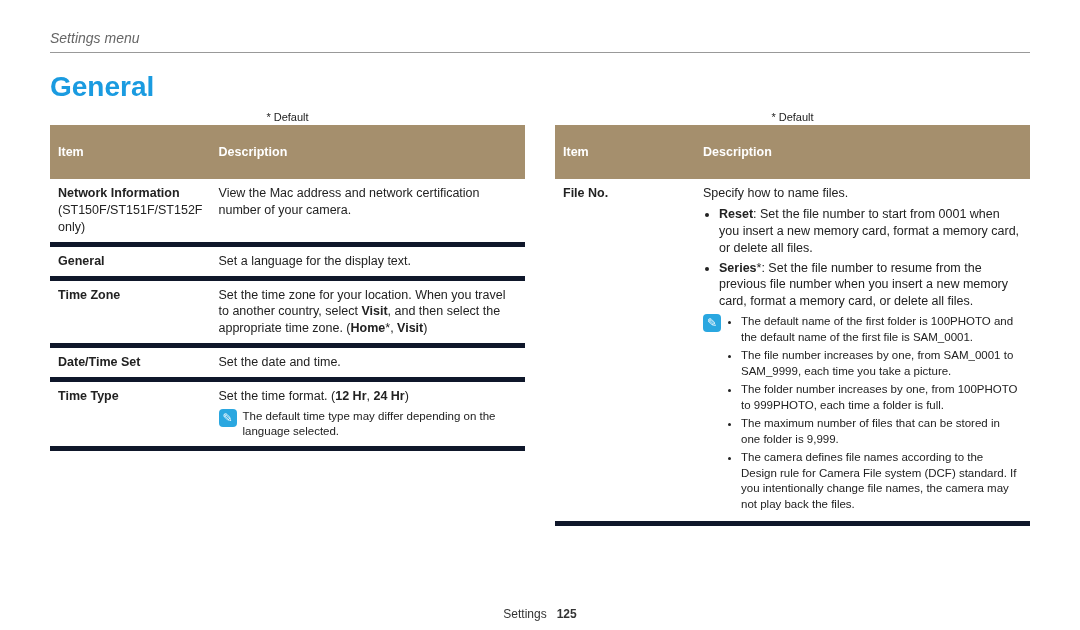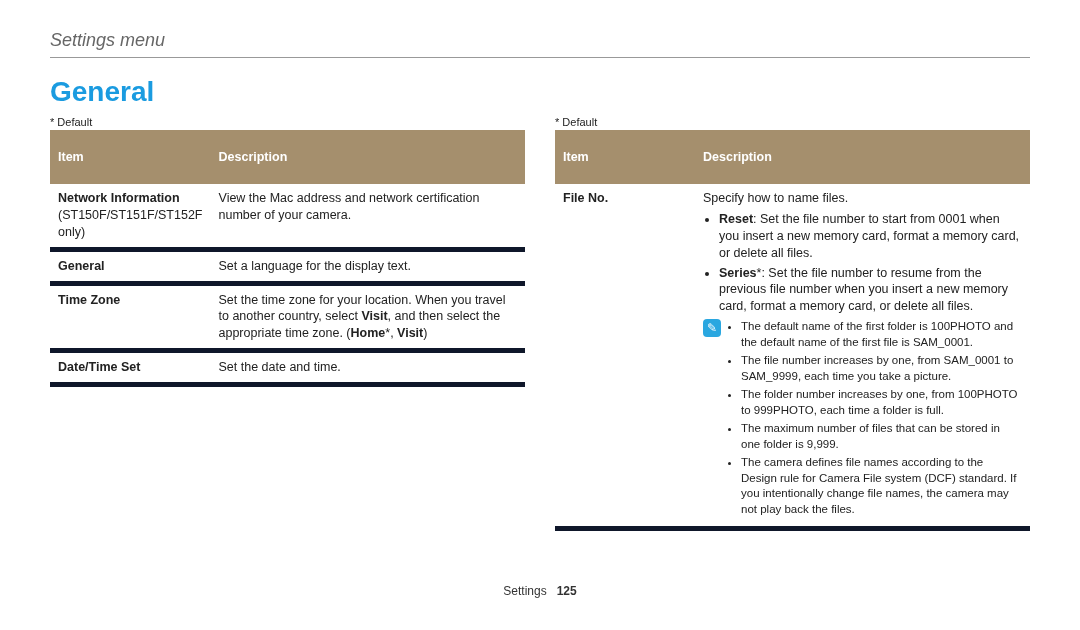--- a/index.html
+++ b/index.html
@@ -3,30 +3,30 @@
 <meta charset="utf-8">
 <style>
   * { box-sizing: border-box; margin: 0; padding: 0; }
   html, body { width: 1080px; height: 630px; font-family: Arial, Helvetica, sans-serif; color: #222; }
   .page {
     width: 1080px; height: 630px;
     padding: 30px 50px 20px 50px;
     position: relative;
   }
   .top-label {
-    font-size: 18px; color: #666; font-style: italic;
+    font-size: 14px; color: #666; font-style: italic;
     margin-bottom: 6px;
   }
   .rule { border: none; border-top: 1px solid #999; margin-bottom: 18px; }
   .heading {
     color: #1a9be0; font-size: 28px; font-weight: 600; margin-bottom: 8px;
   }
   .columns { display: flex; gap: 30px; }
   .col { flex: 1; }
-  .default-note { font-size: 11px; text-align: left; margin-bottom: 2px; }
+  .default-note { font-size: 11px; text-align: center; margin-bottom: 2px; }
   table { width: 100%; border-collapse: collapse; font-size: 12.5px; }
   th {
     background: #a58f6d; color: #fff; text-align: left;
     padding: 20px 8px; font-weight: 600;
   }
   th.item-col { width: 140px; }
   td {
     padding: 6px 8px; vertical-align: top; border-bottom: 5px solid #0f172a;
     line-height: 1.35;
   }
@@ -38,21 +38,21 @@
   .note-icon {
     display: inline-flex; align-items: center; justify-content: center;
     width: 18px; height: 18px; border-radius: 4px; background: #2aa7e0; color: #fff;
     font-size: 12px; flex: none; line-height: 1;
   }
   .note-text { font-size: 11.5px; line-height: 1.35; flex: 1; }
   .note-text ul { list-style: disc; padding-left: 14px; }
   .note-text ul li { margin-bottom: 3px; }
   .desc-intro { margin-bottom: 4px; }
   .footer {
-    position: absolute; bottom: 32px; left: 0; right: 0;
+    position: absolute; bottom: 9px; left: 0; right: 0;
     text-align: center; font-size: 12px; color: #333;
   }
   .footer .label { font-weight: 400; }
   .footer .num { font-weight: 600; }
   b { font-weight: 600; }
 </style>
 </head>
 <body>
 
 <div class="page">
@@ -86,20 +86,30 @@
             <tr>
               <td class="item"><span>Time Zone</span></td>
               <td class="desc">
                 <div>Set the time zone for your location. When you travel to another country, select <b>Visit</b>, and then select the appropriate time zone. (<b>Home</b>*, <b>Visit</b>)</div>
               </td>
             </tr>
             <tr>
               <td class="item"><span>Date/Time Set</span></td>
               <td class="desc">
                 <div>Set the date and time.</div>
+              </td>
+            </tr>
+            <tr>
+              <td class="item"><span>Time Type</span></td>
+              <td class="desc">
+                <div>Set the time format. (<b>12 Hr</b>, <b>24 Hr</b>)</div>
+                <div class="note-row">
+                  <span class="note-icon">✎</span>
+                  <div class="note-text">The default time type may differ depending on the language selected.</div>
+                </div>
               </td>
             </tr>
           </tbody>
       </table>
     </div>
     <div class="col">
       <div class="default-note">* Default</div>
       <table>
         <thead>
           <tr>

